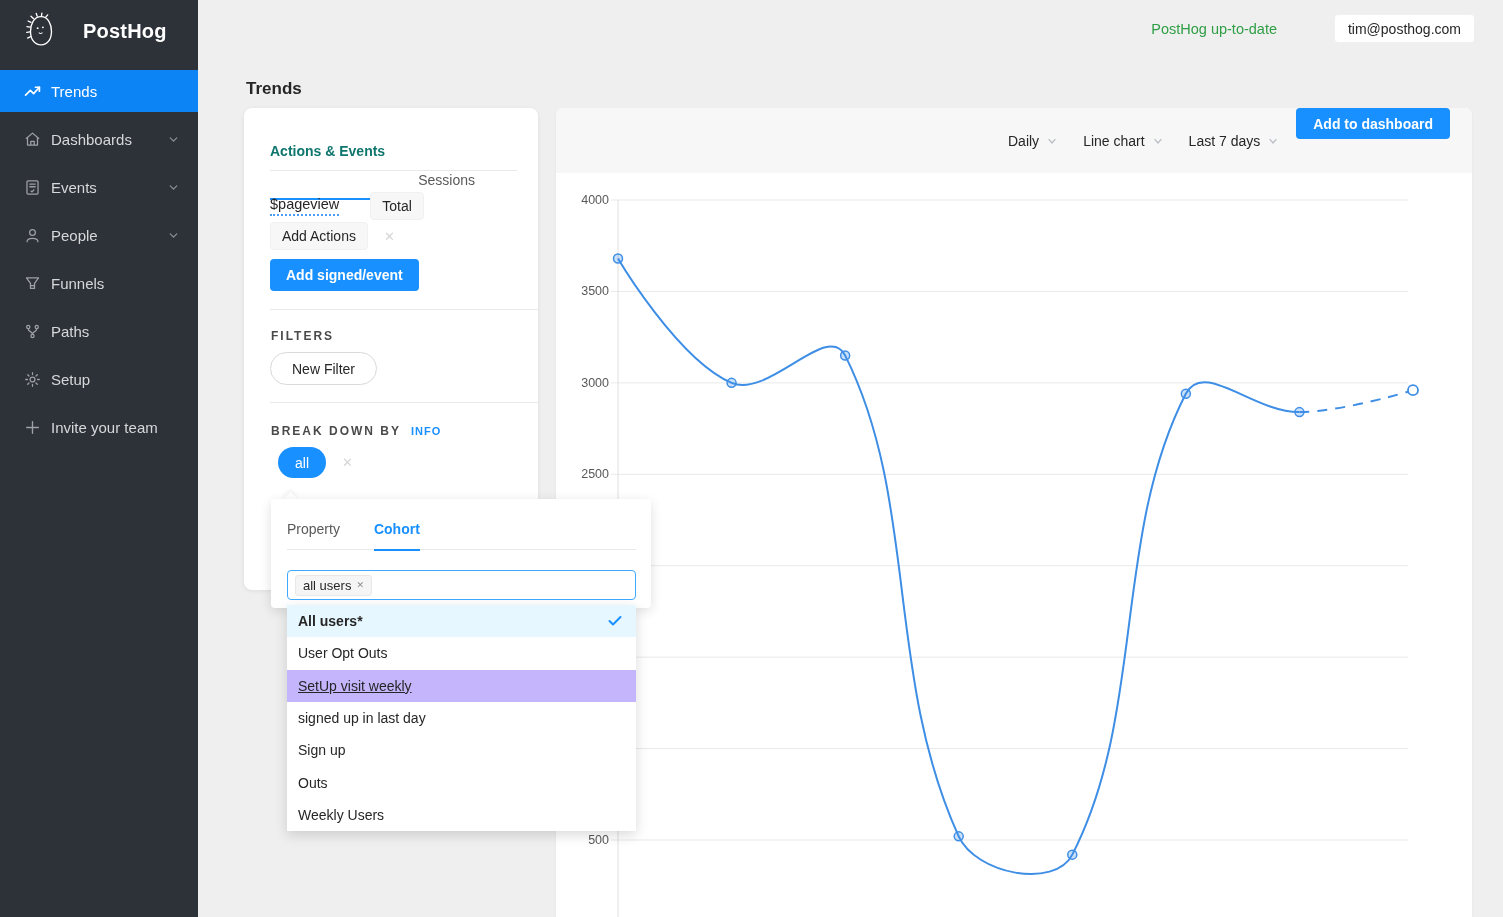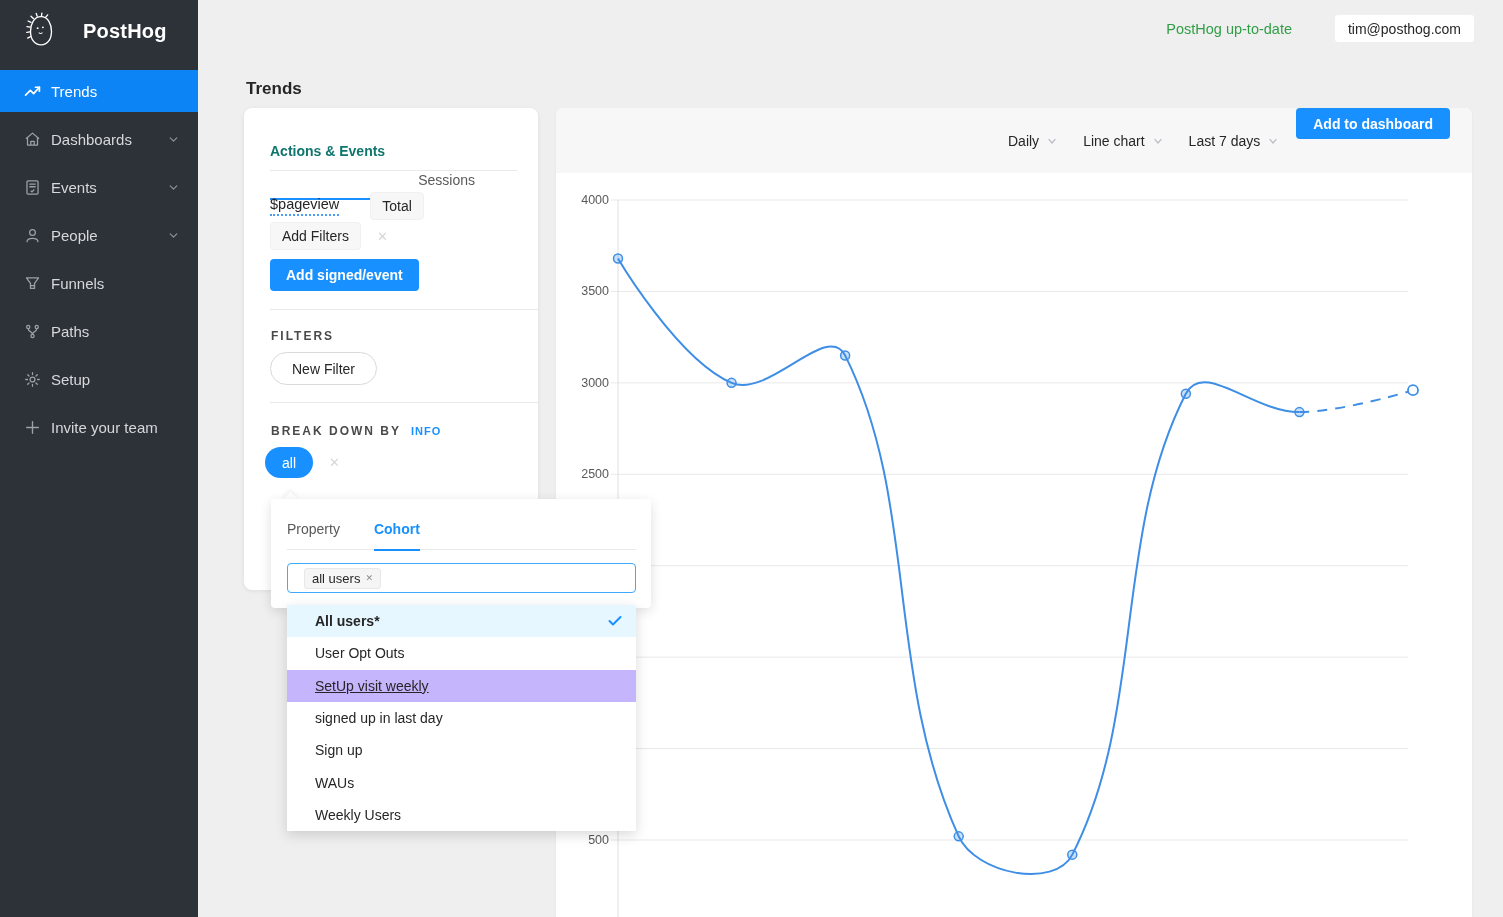--- a/index.html
+++ b/index.html
@@ -17,21 +17,21 @@
   .nav-item { display:flex; align-items:center; height:42px; margin-bottom:6px; cursor:pointer; color:#d6d8da; font-size:15px; }
   .nav-item.active { background:#0d84f6; color:#fff; }
   .nav-icon { width:17px; height:17px; margin-left:24px; color:#9da1a6; flex:0 0 auto; }
   .nav-item.active .nav-icon { color:#fff; }
   .nav-icon svg { width:17px; height:17px; display:block; }
   .nav-label { margin-left:10px; flex:1 1 auto; }
   .nav-chev { width:13px; height:13px; margin-right:18px; color:#8c9096; }
   .nav-chev svg { width:13px; height:13px; display:block; }
 
   
-  .status-link { position:absolute; top:21px; right:211px; font-size:14.5px; font-weight:500; color:#2f9e44; z-index:5; }
+  .status-link { position:absolute; top:21px; right:226px; font-size:14.5px; font-weight:500; color:#2f9e44; z-index:5; }
   .email-box { position:absolute; top:14px; right:28px; height:29px; background:#ffffff; border:1px solid #f0f0f0; border-radius:4px; display:flex; align-items:center; padding:0 13px; font-size:14px; color:#262626; z-index:5; }
 
   .page-title { position:absolute; left:246px; top:79px; font-size:17px; font-weight:700; color:#262626; z-index:5; }
 
   
   .chart-card { position:absolute; left:556px; top:108px; width:916px; height:830px; background:#fff; border-radius:7px; box-shadow:0 1px 3px rgba(0,0,0,.05); z-index:1; overflow:hidden; }
   .chart-head { position:absolute; left:0; top:0; width:100%; height:65px; background:#f7f7f8; border-radius:7px 7px 0 0; display:flex; justify-content:flex-end; padding-right:22px; }
   .ctl { display:flex; align-items:center; font-size:14px; font-weight:500; color:#262626; cursor:pointer; }
   .ctl + .ctl { margin-left:25px; }
   .ctl-chev { width:12px; height:12px; margin-left:7px; color:#b9bdc3; }
@@ -50,37 +50,37 @@
   .event-name { font-size:14.5px; color:#262626; border-bottom:2px dotted #4a9ff5; padding-bottom:2px; cursor:pointer; }
   .chip { background:#f7f7f7; border:1px solid #f0f0f0; border-radius:4px; font-size:14px; color:#262626; padding:5px 11px; cursor:pointer; }
   .q-row1 .chip { margin-left:31px; }
   .q-row2 { position:absolute; left:26px; top:114px; display:flex; align-items:center; }
   .x-icon { color:#d6d6d6; font-size:13px; margin-left:16px; cursor:pointer; }
   .btn-action { position:absolute; left:26px; top:151px; height:32px; background:#1890ff; color:#fff; border:none; border-radius:4px; font-size:14px; font-weight:600; padding:0 16px; cursor:pointer; font-family:inherit; }
   .q-div { position:absolute; left:26px; right:0; height:1px; background:#e9e9e9; }
   .q-heading { position:absolute; left:27px; font-size:12px; font-weight:600; letter-spacing:2px; color:#4a4a4a; }
   .pill-outline { position:absolute; left:26px; top:244px; height:33px; background:#fff; border:1px solid #d9d9d9; border-radius:17px; font-size:14px; color:#262626; padding:0 21px; cursor:pointer; font-family:inherit; }
   .info-link { font-size:11px; font-weight:600; letter-spacing:1px; color:#1890ff; margin-left:10px; cursor:pointer; }
-  .bd-row { position:absolute; left:21px; top:339px; display:flex; align-items:center; }
+  .bd-row { position:absolute; left:34px; top:339px; display:flex; align-items:center; }
   .pill-blue { height:31px; background:#1890ff; color:#fff; border:none; border-radius:16px; font-size:14px; padding:0 17px; cursor:pointer; font-family:inherit; }
 
   
   .popover-notch { position:absolute; left:285px; top:494px; width:11px; height:11px; background:#fff; transform:rotate(45deg); box-shadow:-2px -2px 4px rgba(0,0,0,.05); z-index:31; }
   .popover { position:absolute; left:271px; top:499px; width:380px; height:109px; background:#fff; border-radius:4px; box-shadow:0 3px 12px rgba(0,0,0,.13); z-index:32; }
   .p-tabs { position:absolute; left:16px; top:22px; display:flex; }
   .p-tab { font-size:14px; color:#595959; cursor:pointer; padding-bottom:12px; }
   .p-tab.active { color:#1890ff; font-weight:600; border-bottom:2px solid #1890ff; }
   .p-tab + .p-tab { margin-left:34px; }
   .p-tabline { position:absolute; left:16px; right:15px; top:50px; height:1px; background:#e9e9e9; }
-  .p-input { position:absolute; left:16px; top:64px; width:349px; height:30px; border:1.5px solid #40a9ff; border-radius:4px; background:#fff; display:flex; align-items:center; padding-left:16px; cursor:text; }
+  .p-input { position:absolute; left:16px; top:71px; width:349px; height:30px; border:1.5px solid #40a9ff; border-radius:4px; background:#fff; display:flex; align-items:center; padding-left:7px; cursor:text; }
   .tag { height:21px; background:#f5f5f5; border:1px solid #e8e8e8; border-radius:3px; display:flex; align-items:center; font-size:13px; color:#262626; padding:0 7px; }
   .tag-x { font-size:9px; color:#8c8c8c; margin-left:5px; cursor:pointer; }
 
   .option-list { position:absolute; left:287px; top:605px; width:349px; background:#fff; box-shadow:0 4px 12px rgba(0,0,0,.15); z-index:32; }
-  .opt { height:32.3px; display:flex; align-items:center; padding:0 14px 0 28px; font-size:14px; color:#262626; cursor:pointer; }
+  .opt { height:32.3px; display:flex; align-items:center; padding:0 14px 0 11px; font-size:14px; color:#262626; cursor:pointer; }
   .opt.selected { background:#e6f7ff; font-weight:600; }
   .opt.hovered { background:#c4b5fd;text-decoration:underline; }
   .opt-label { flex:1 1 auto; }
   .opt-check { width:14px; height:12px; color:#1890ff; }
   .opt-check svg { width:14px; height:12px; display:block; }
 </style>
 </head>
 <body>
 
 <div class="app">
@@ -261,21 +261,21 @@
     <div class="q-tabline"></div>
     <div class="q-tabs">
       <div class="q-tab active">Actions &amp; Events</div>
       <div class="q-tab">Sessions</div>
     </div>
     <div class="q-row1">
       <span class="event-name">$pageview</span>
       <span class="chip">Total</span>
     </div>
     <div class="q-row2">
-      <span class="chip">Add Filters</span>
+      <span class="chip">Add Actions</span>
       <span class="x-icon">✕</span>
     </div>
     <button class="btn-action">Add signed/event</button>
     <div class="q-div" style="top:201px"></div>
     <div class="q-heading" style="top:221px">FILTERS</div>
     <button class="pill-outline">New Filter</button>
     <div class="q-div" style="top:294px"></div>
     <div class="q-heading" style="top:316px">
       <span>BREAK DOWN BY</span><span class="info-link">INFO</span>
     </div>
@@ -314,20 +314,20 @@
       <div class="opt hovered">
         <span class="opt-label">SetUp visit weekly</span>
       </div>
       <div class="opt">
         <span class="opt-label">signed up in last day</span>
       </div>
       <div class="opt">
         <span class="opt-label">Sign up</span>
       </div>
       <div class="opt">
-        <span class="opt-label">WAUs</span>
+        <span class="opt-label">Outs</span>
       </div>
       <div class="opt">
         <span class="opt-label">Weekly Users</span>
       </div>
     </div>
 
 </div>
 
 </body></html>

